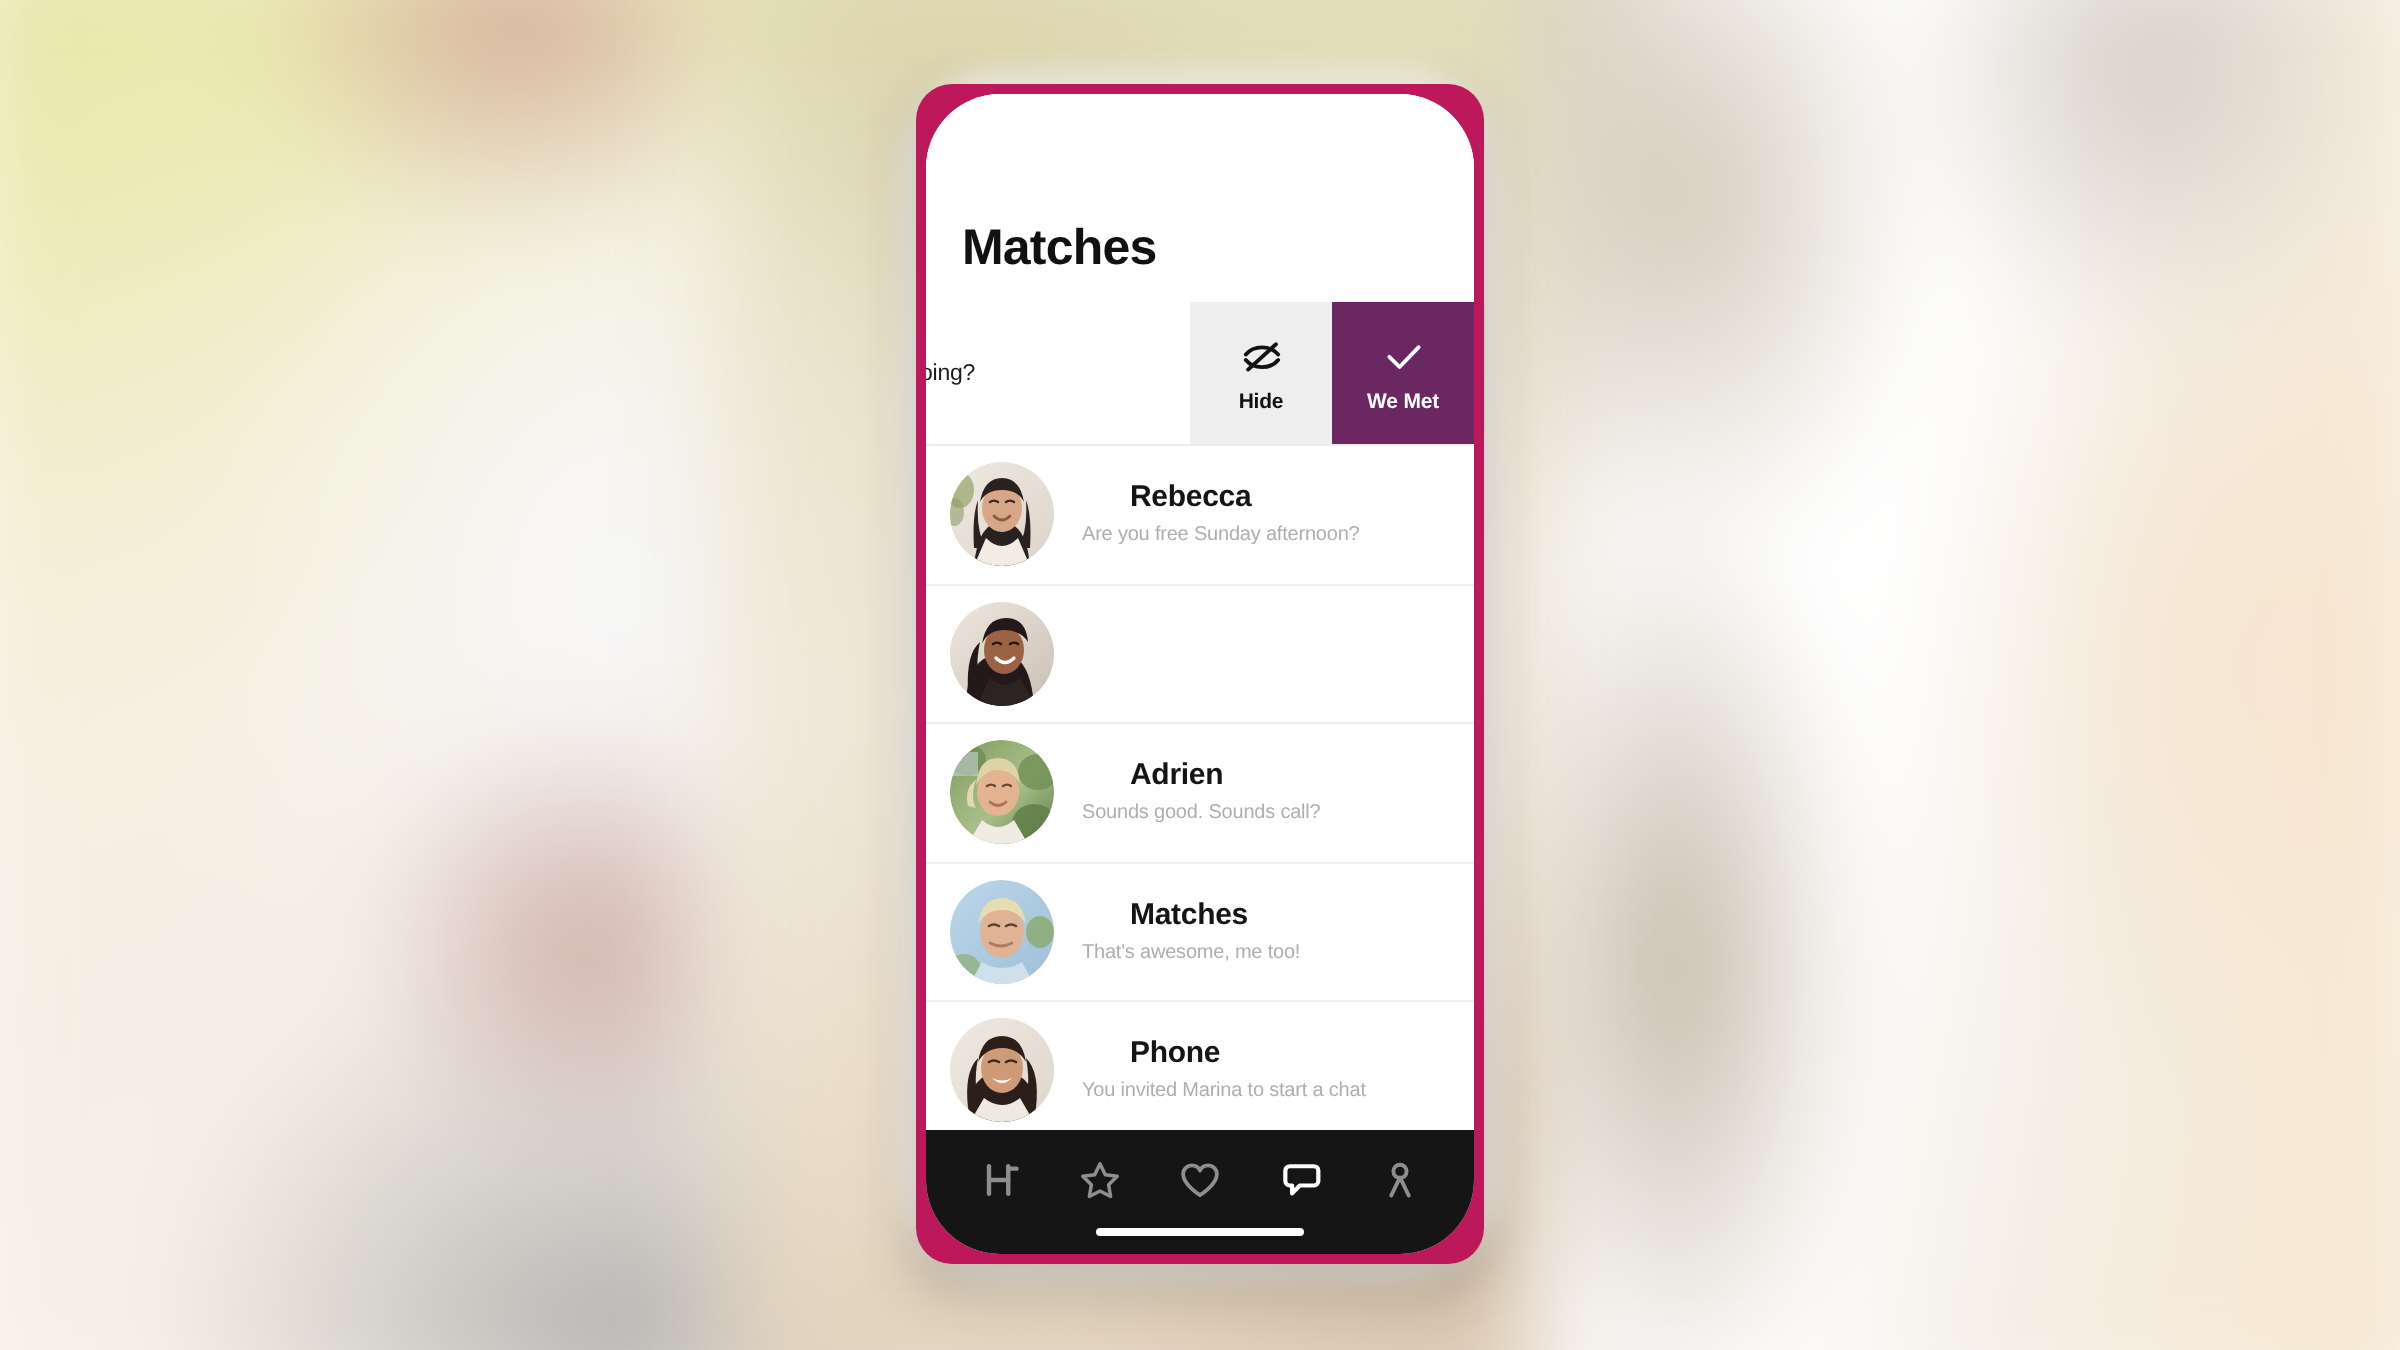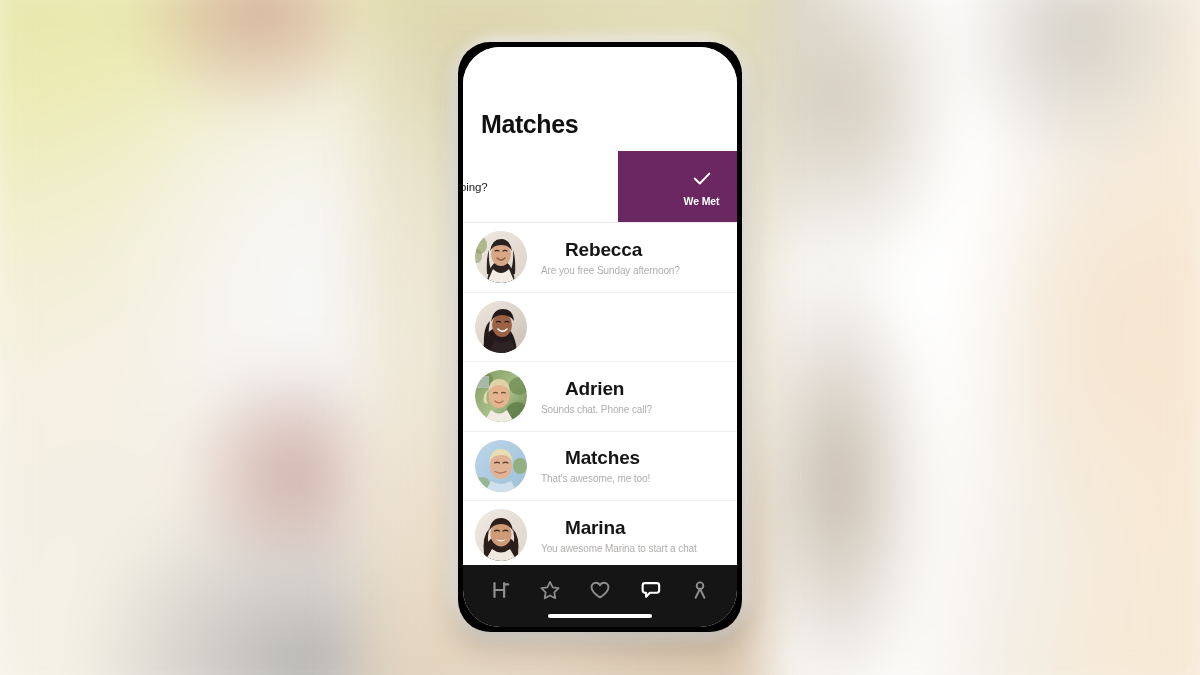--- a/index.html
+++ b/index.html
@@ -81,22 +81,22 @@
     background: rgba(255,255,255,.75);
     filter: blur(7px);
   }
 
   #phone {
     position: absolute;
     left: 7px;
     top: 6px;
     width: 284px;
     height: 590px;
-    border-radius: 32px;
-    background: #000000;
+    border-radius: 18px;
+    background: #be185d;
     box-shadow: 0 10px 28px rgba(60,50,40,.32);
     padding: 5px;
     box-sizing: border-box;
   }
 
   #screen {
     position: relative;
     width: 100%;
     height: 100%;
     border-radius: 37px;
@@ -161,21 +161,21 @@
     gap: 7px;
     cursor: pointer;
   }
   .action-btn .act-label {
     font-size: 10.5px;
     font-weight: 700;
     letter-spacing: -0.1px;
     line-height: 1;
   }
   .action-hide   { background: #efeeee; color: #121212; }
-  .action-wemet  { background: #6b2762; color: #ffffff; padding-left: 48px; }
+  .action-wemet  { background: #6b2762; color: #ffffff; }
 
   .act-icon { width: 22px; height: 22px; display: block; }
 
   
   .match-list {
     flex: 1 1 auto;
     background: #ffffff;
     overflow: hidden;
   }
   .match-row {
@@ -195,21 +195,21 @@
     border-radius: 50%;
     overflow: hidden;
     position: relative;
     background: #e8e3dc;
     margin-right: 14px;
   }
   .avatar svg { display: block; width: 100%; height: 100%; }
 
   .row-text { min-width: 0; }
   .row-name {
-    font-size: 19px;
+    font-size: 15px;
     font-weight: 600;
     color: #151515;
     letter-spacing: -0.15px;
     line-height: 1.25;
     margin-bottom: 3px;
     padding-left: 24px;
   }
   .row-msg {
     font-size: 10px;
     color: #b0aeac;
@@ -271,20 +271,30 @@
 
         <div class="app-header">
           <div class="app-title">Matches</div>
         </div>
 
         <div class="swiped-row">
           <div class="swiped-content">
             <span class="swiped-text">ur week going?</span>
           </div>
 
+          <div class="action-btn action-hide">
+            <span>
+              <svg class="act-icon" viewBox="0 0 24 24" fill="none" stroke="#121212" stroke-width="2.1" stroke-linecap="round" stroke-linejoin="round">
+                <path d="M3.2 14.2c1.9 2.3 5 3.9 8.8 3.9s6.9-1.6 8.8-3.9"></path>
+                <path d="M3.2 11.2c1.9-2.3 5-3.9 8.8-3.9s6.9 1.6 8.8 3.9"></path>
+                <line x1="19.6" y1="5.6" x2="4.4" y2="19.4"></line>
+              </svg>
+            </span>
+            <span class="act-label">Hide</span>
+          </div>
 
           <div class="action-btn action-wemet">
             <span>
               <svg class="act-icon" viewBox="0 0 24 24" fill="none" stroke="#ffffff" stroke-width="2.1" stroke-linecap="round" stroke-linejoin="round">
                 <polyline points="4,12.5 9.6,18 20,7.2"></polyline>
               </svg>
             </span>
             <span class="act-label">We Met</span>
           </div>
         </div>
@@ -376,21 +386,21 @@
                   <path d="M13 20 q-3 9 0 14 l-4-1 q-2-9 4-13Z" fill="#e3d8ae"></path>
                   <path d="M20 31 q4 3.5 8 0" stroke="#b3705a" stroke-width="1.4" fill="none" stroke-linecap="round"></path>
                   <path d="M18.5 23 q2-1.4 4 0" stroke="#6b4a33" stroke-width="1.2" fill="none" stroke-linecap="round"></path>
                   <path d="M26.5 23 q2-1.4 4 0" stroke="#6b4a33" stroke-width="1.2" fill="none" stroke-linecap="round"></path>
                   <path d="M16 40 q8 7 16 0 l7 12 -30 0Z" fill="#f0ece3"></path>
                 </g>
               </svg>
             </div>
             <div class="row-text">
               <div class="row-name">Adrien</div>
-              <div class="row-msg">Sounds chat. Phone call?</div>
+              <div class="row-msg">Sounds good. Sounds call?</div>
             </div>
           </div>
 
           <div class="match-row">
             <div class="avatar">
               <svg viewBox="0 0 52 52">
                 <defs>
                   <clipPath id="c4">
                       <circle cx="26" cy="26" r="26"></circle>
                     </clipPath>
@@ -438,22 +448,22 @@
                   <path d="M14 20 q-3 16 2 24 l-7 1 q-2-18 5-25Z" fill="#2c1f1b"></path>
                   <path d="M38 20 q3 16-2 24 l7 1 q2-18-5-25Z" fill="#2c1f1b"></path>
                   <path d="M21 30 q5 5 10 0 q-5 2.5-10 0Z" fill="#ffffff"></path>
                   <path d="M19.5 22 q2.5-1.5 5 0" stroke="#3b2a20" stroke-width="1.3" fill="none" stroke-linecap="round"></path>
                   <path d="M28 22 q2.5-1.5 5 0" stroke="#3b2a20" stroke-width="1.3" fill="none" stroke-linecap="round"></path>
                   <path d="M17 40 q9 7 18 0 l7 12 -32 0Z" fill="#efe9e0"></path>
                 </g>
               </svg>
             </div>
             <div class="row-text">
-              <div class="row-name">Marina</div>
-              <div class="row-msg">You awesome Marina to start a chat</div>
+              <div class="row-name">Phone</div>
+              <div class="row-msg">You invited Marina to start a chat</div>
             </div>
           </div>
 
         </div>
 
         <div class="bottom-nav">
 
           <div class="nav-item">
             <span>
               <svg width="22" height="22" viewBox="0 0 24 24" class="nav-icon" stroke-width="2.4" stroke-linecap="round">

